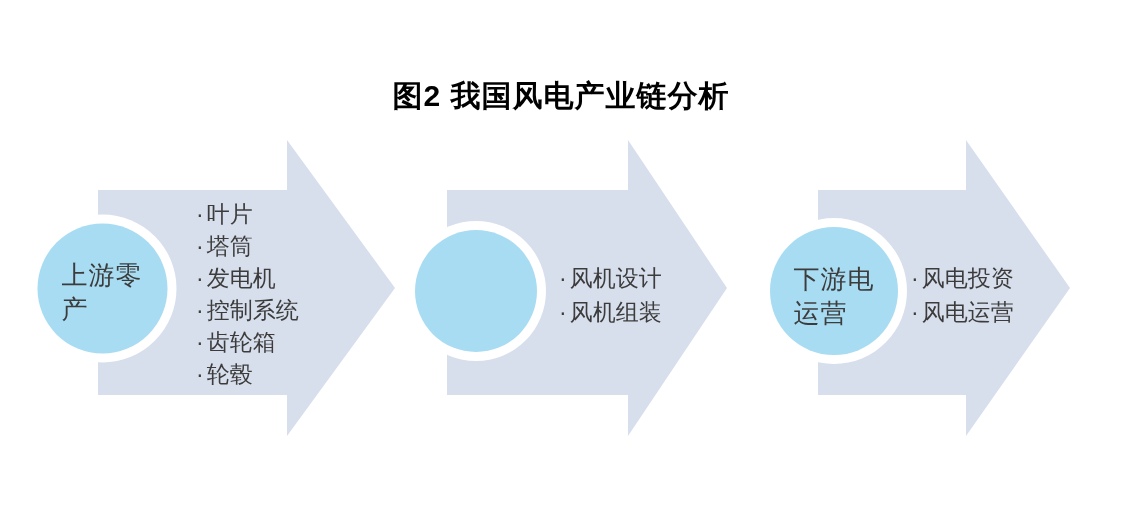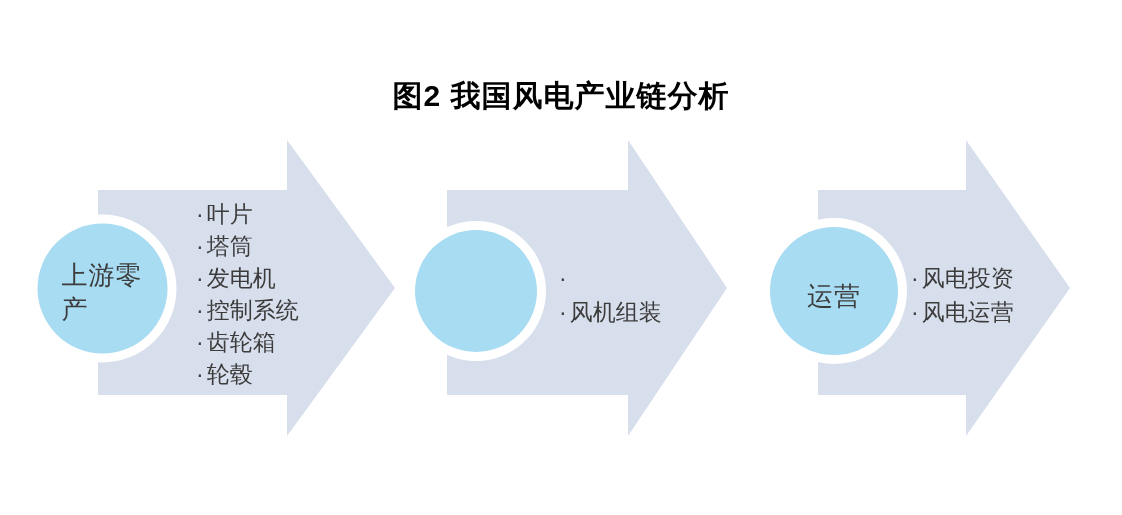--- a/index.html
+++ b/index.html
@@ -112,28 +112,30 @@
     <div class="row">
       <span class="dot">·</span>
       <span>轮毂</span>
     </div>
   </div>
 
 
   <div class="bullets list2">
     <div class="row">
       <span class="dot">·</span>
+      <span>风机设计</span>
     </div>
     <div class="row">
       <span class="dot">·</span>
       <span>风机组装</span>
     </div>
   </div>
 
   <div class="circle-label" style="left:834px; top:296px;">
+    <div>下游电</div>
     <div>运营</div>
   </div>
 
   <div class="bullets list3">
     <div class="row">
       <span class="dot">·</span>
       <span>风电投资</span>
     </div>
     <div class="row">
       <span class="dot">·</span>

